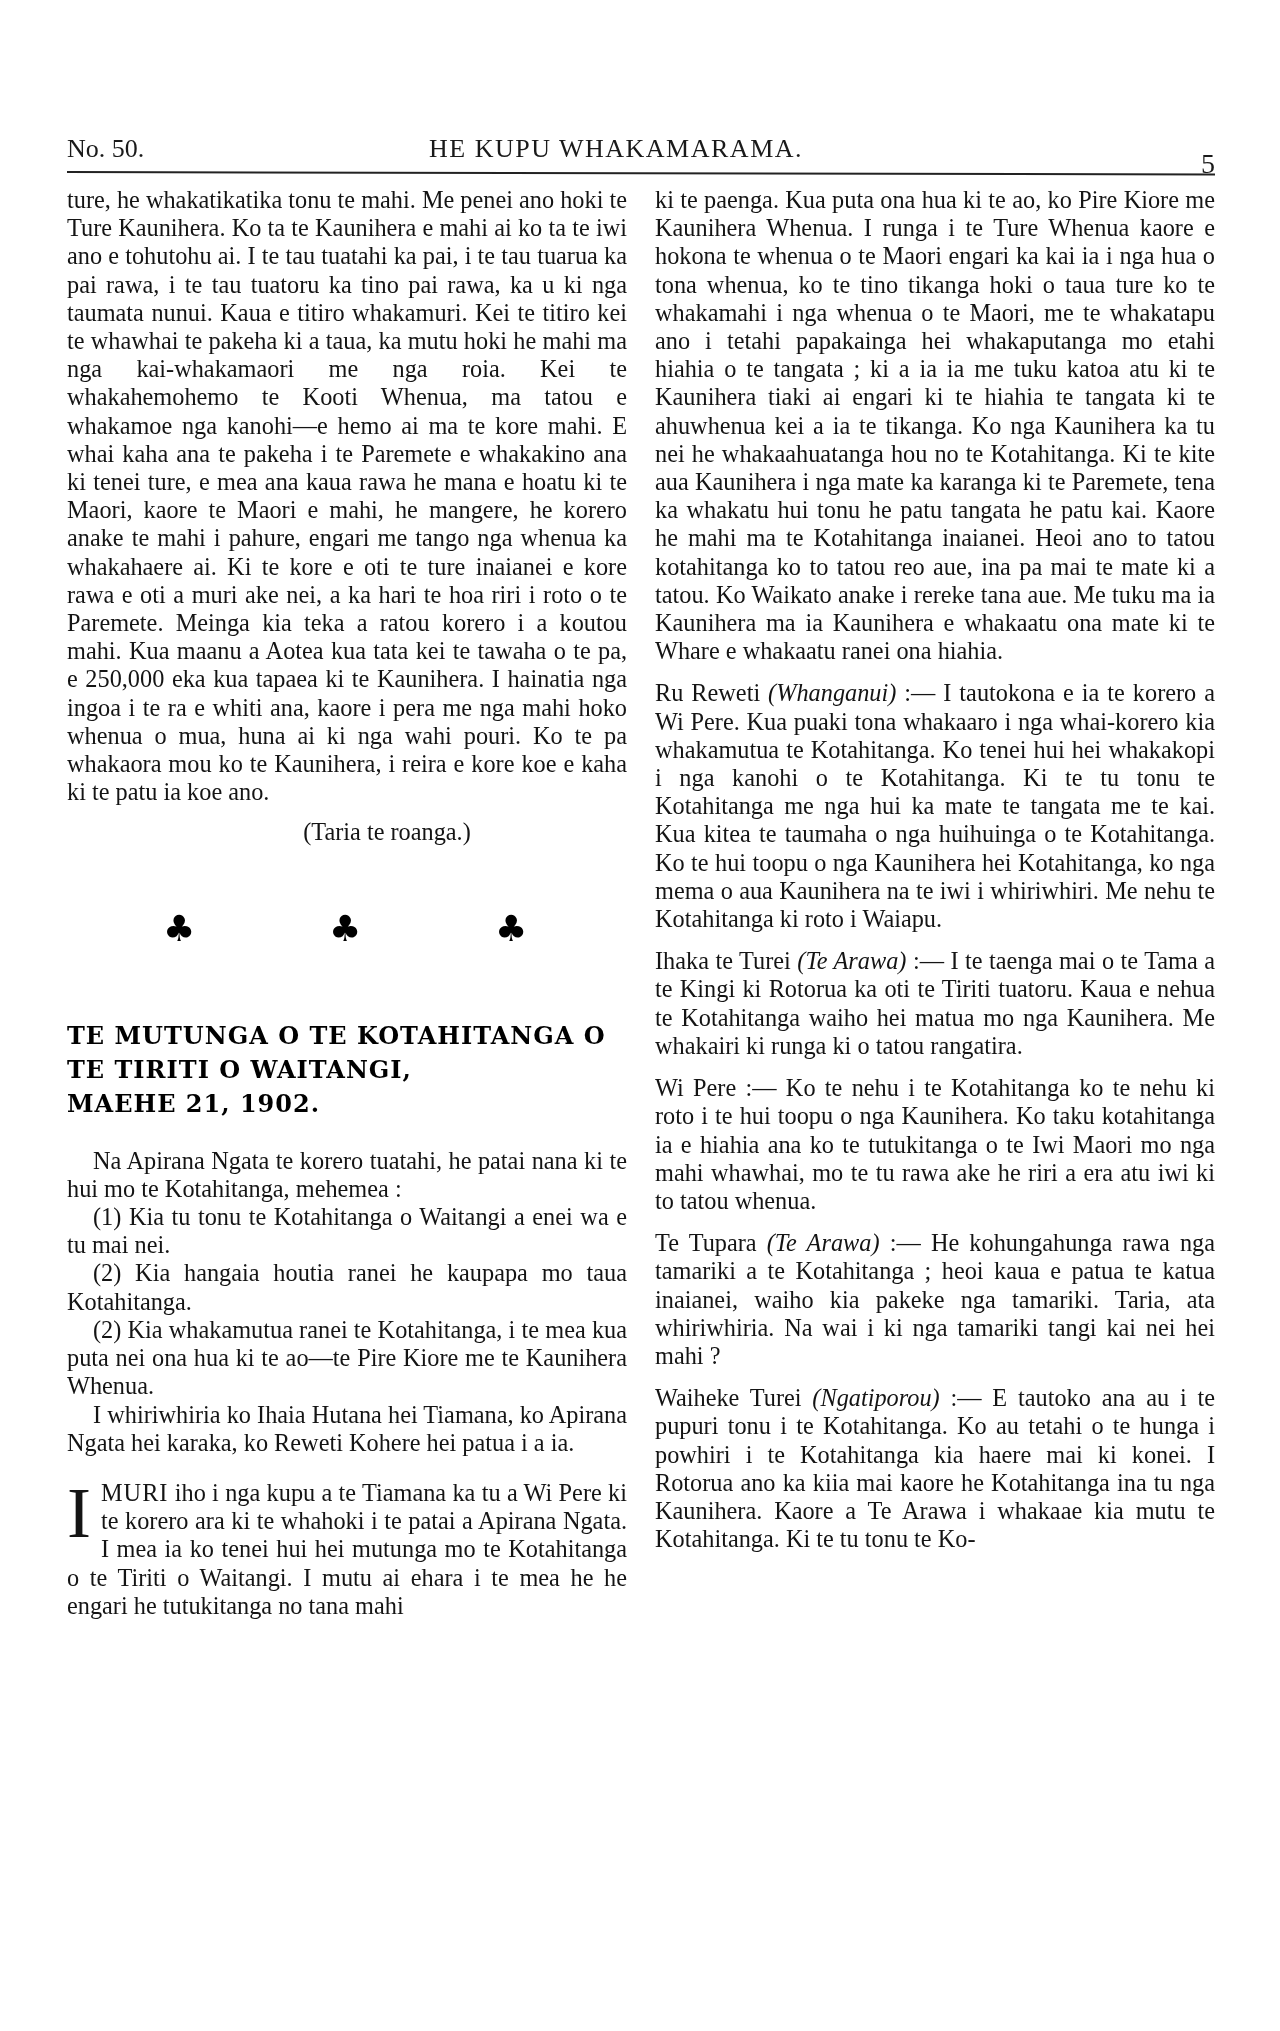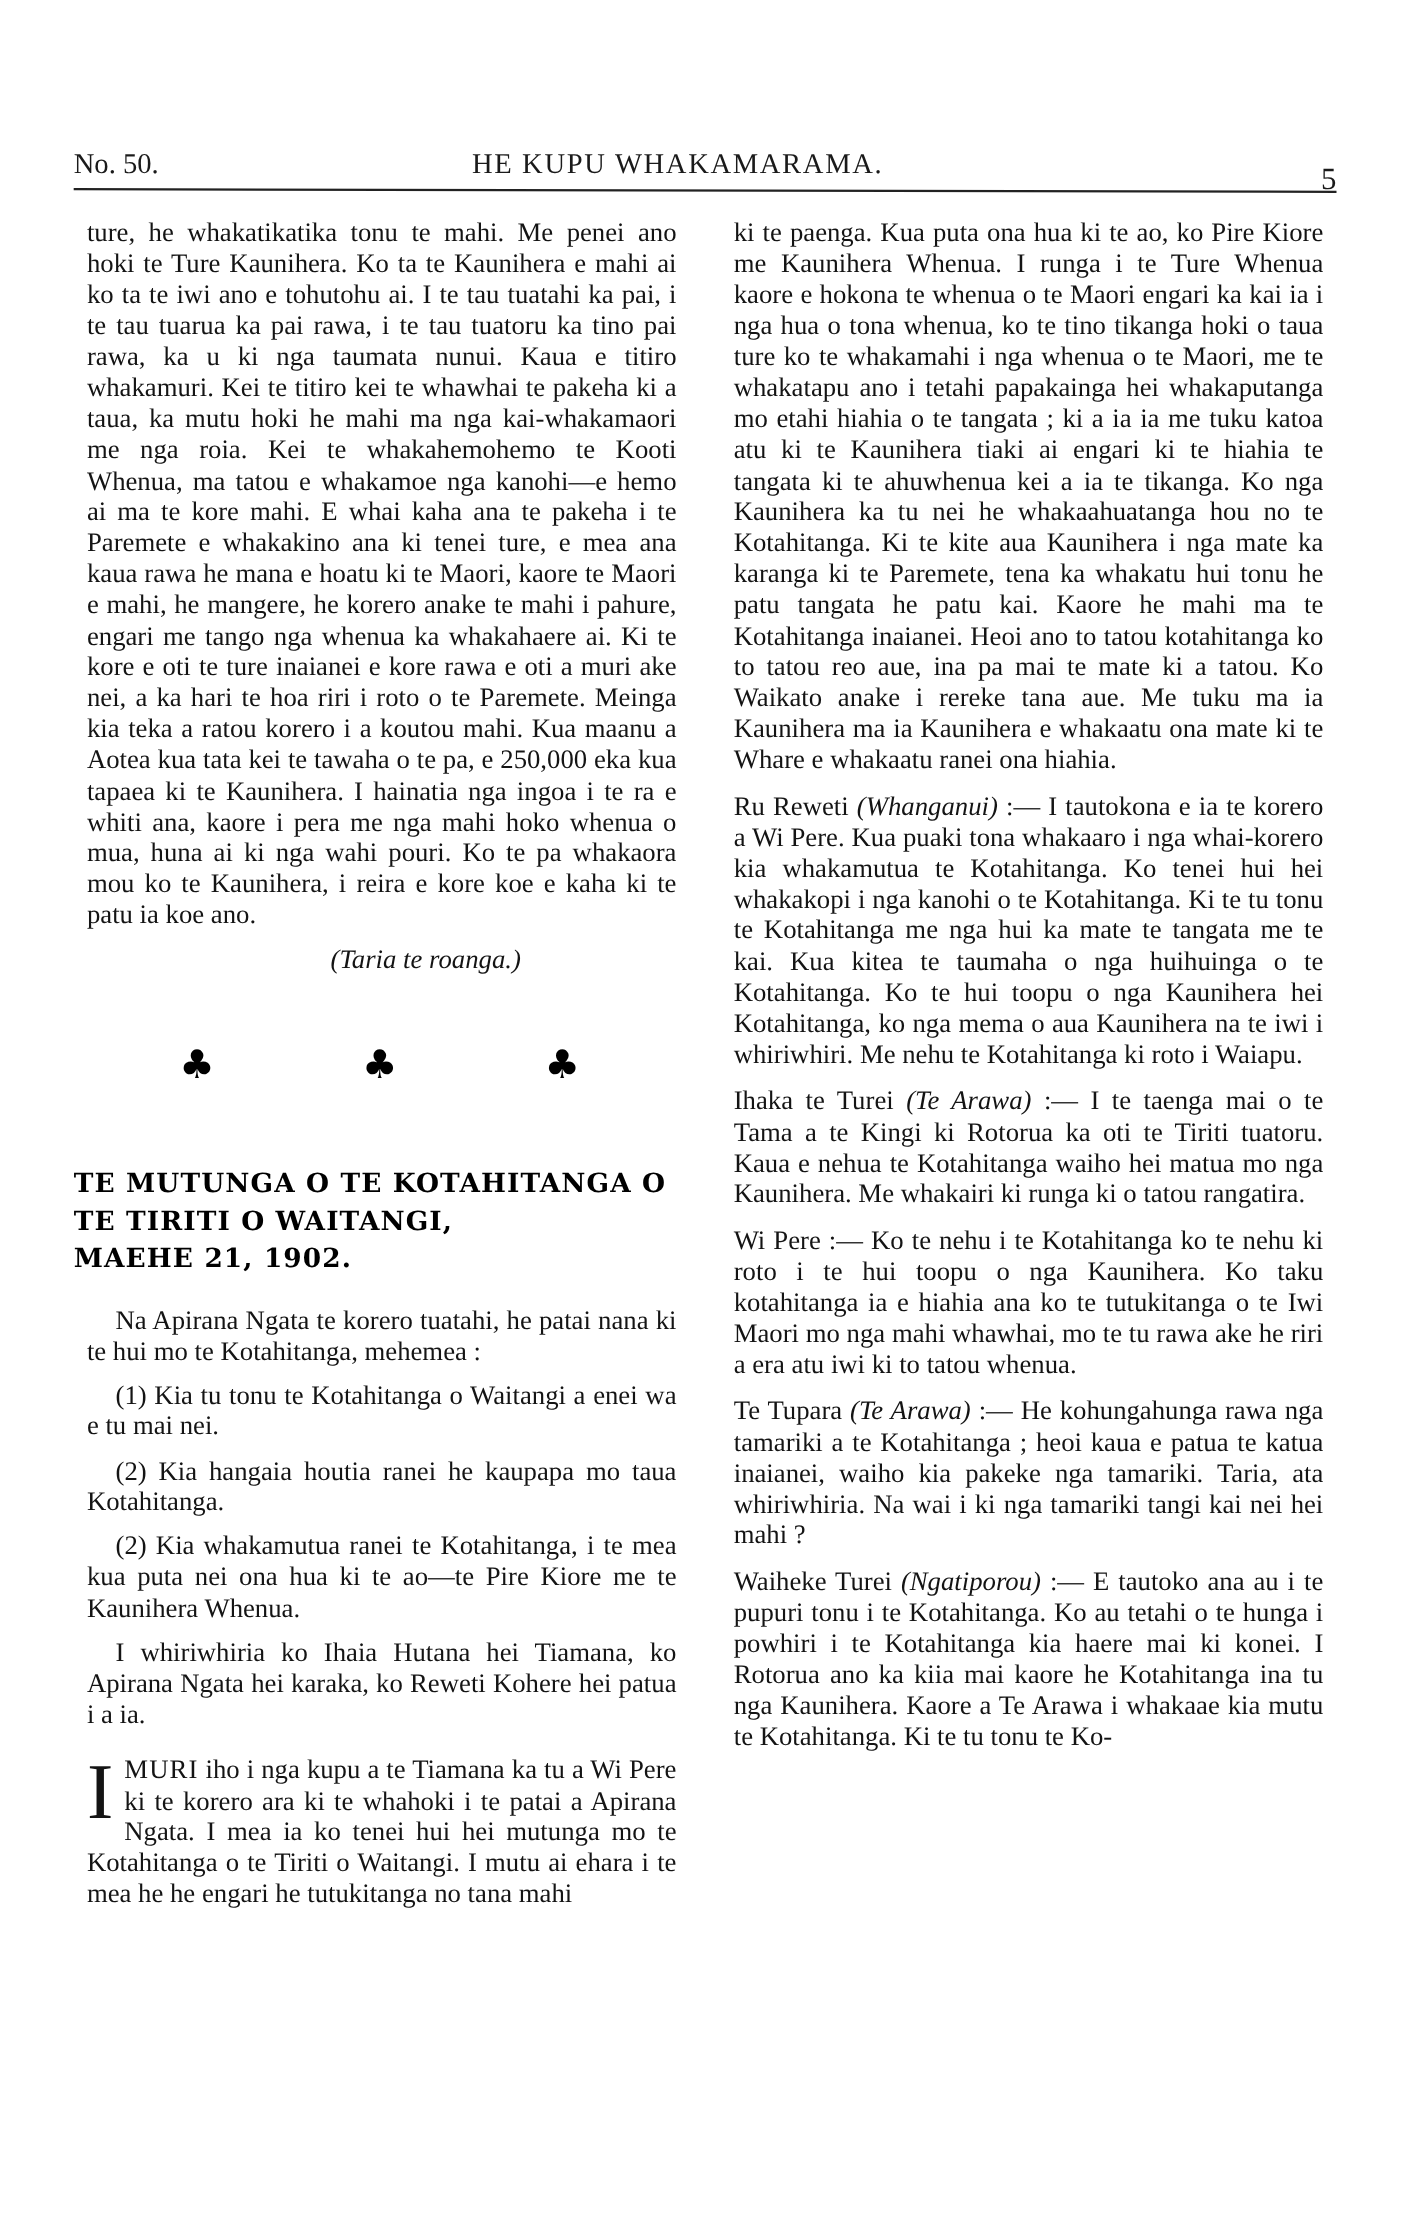--- a/index.html
+++ b/index.html
@@ -11,25 +11,25 @@
   .rh-no { position:absolute; left:0; top:2px; }
   .rh-title { position:absolute; left:330px; top:2px; letter-spacing:1.5px;margin-left:32px; }
   .rh-page { position:absolute; right:0; top:16px; font-size:28px; }
   .rule { position:absolute; left:67px; top:171px; width:1148px; height:0;
           border-top:2px solid #222; transform:rotate(0.12deg); transform-origin:left; }
   .col { position:absolute; top:186px; width:560px;
          font-family:"Liberation Serif",serif; font-size:24.3px; line-height:28.2px;
          text-align:justify; color:#141414; }
   .col-left { left:67px; }
   .col-right { left:655px; }
-  .col p { margin:12px; }
+  .col p { margin:0; }
   .para-gap { margin-top:14px !important; }
   .indent { text-indent:26px; }
   .ital { font-style:italic; }
-  .continued { text-align:center; font-style:italic; margin-top:12px !important; padding-left:80px; }
+  .continued { text-align:center; margin-top:12px !important; padding-left:80px; }
   .clovers { display:flex; justify-content:space-between; padding:0 102px 0 96px; margin-top:62px; font-size:36px; line-height:40px; }
   .clover { display:inline-block; width:30px; text-align:center; font-family:"DejaVu Sans",sans-serif; color:#000; }
   .headline { margin-top:70px !important; font-family:"DejaVu Serif",serif;
               font-weight:bold; font-size:24px; line-height:34px; letter-spacing:1px; color:#000; text-transform:uppercase; }
   .intro { margin-top:26px !important; }
   .dropcap-para { margin-top:22px !important; }
   .dropcap { float:left; font-size:72px; line-height:60px; margin:4px 10px 0 0; font-family:"Liberation Serif",serif; }
   .smallcaps { letter-spacing:1px; }
 </style>
 </head>

